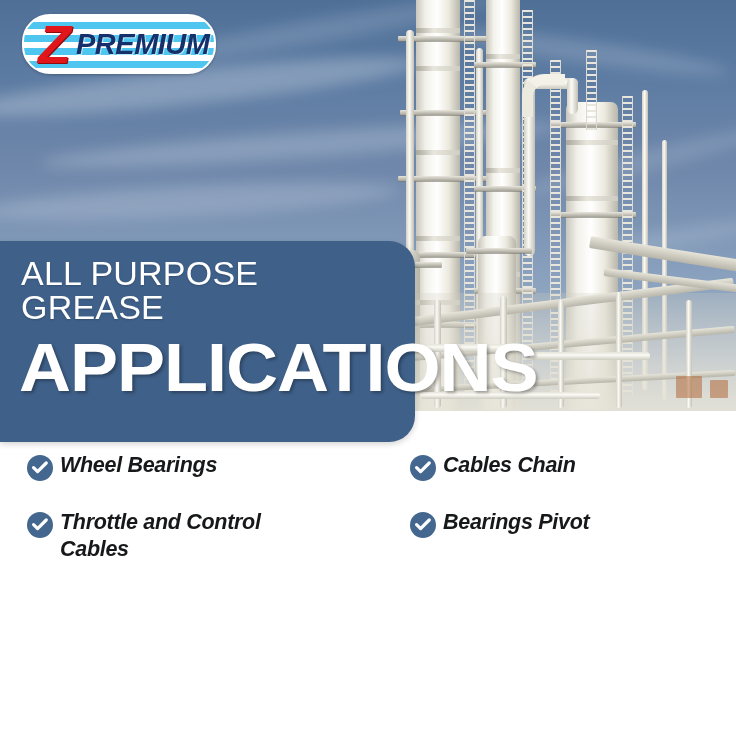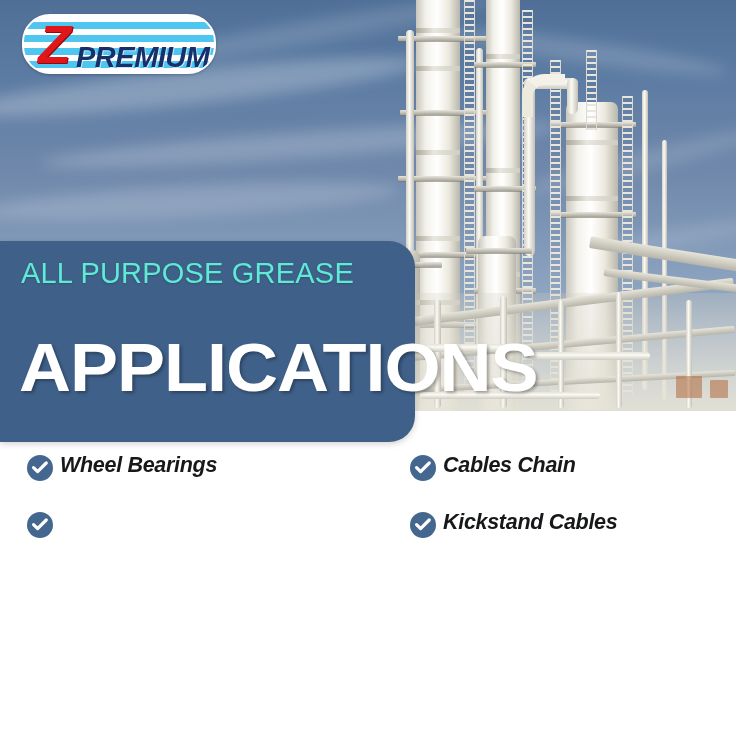--- a/index.html
+++ b/index.html
@@ -53,35 +53,35 @@
     box-shadow:0 1px 3px rgba(0,0,0,.25);
     overflow:hidden;
   }
   .logo-inner{position:absolute;inset:0;}
   .logo-z{
     position:absolute;left:14px;top:1px;font-size:54px;font-weight:bold;font-style:italic;
     color:#e0161b;line-height:54px;letter-spacing:-2px;
     text-shadow:1px 1px 0 #8e0a0d;
   }
   .logo-word{
-    position:absolute;left:52px;top:26px;font-size:29px;font-weight:bold;font-style:italic;
+    position:absolute;left:52px;top:13px;font-size:29px;font-weight:bold;font-style:italic;
     color:#16306b;letter-spacing:-.5px;line-height:30px;
     text-shadow:1px 1px 0 rgba(255,255,255,.6);
   }
 
   
   .banner{
     position:absolute;left:0;top:241px;width:415px;height:201px;
     background:#3f6089;
     border-radius:0 26px 26px 0;
     box-shadow:0 2px 6px rgba(0,0,0,.18);
   }
   .headline{
     position:absolute;left:21px;top:15px;width:380px;
-    color:#5eead4;font-size:29px;line-height:34px;font-weight:400;
+    color:#ffffff;font-size:34px;line-height:34px;font-weight:400;
     letter-spacing:.2px;text-shadow:0 1px 2px rgba(0,0,0,.18);
   }
   .headline span{display:block;}
   .bigword{
     position:absolute;left:19px;top:92px;
     color:#ffffff;
     font-family:"Liberation Sans Narrow","Liberation Sans",sans-serif;
     font-size:68px;line-height:68px;font-weight:bold;
     transform:scaleX(1.06);transform-origin:left center;
     letter-spacing:-1px;
@@ -210,36 +210,37 @@
             </svg>
         </span>
         <span class="item-label">Wheel Bearings</span>
       </div>
       <div class="item">
         <span class="chk">
           <svg width="16" height="14" viewBox="0 0 16 14">
               <path d="M1.6 6.6 L5.6 10.6 L14.2 2" stroke="#ffffff" stroke-width="3.2" fill="none" stroke-linecap="round" stroke-linejoin="round"></path>
             </svg>
         </span>
+        <span class="item-label" style="max-width:272px;">Throttle and Control Cables</span>
       </div>
     </div>
 
     <div class="col col-right">
       <div class="item">
         <span class="chk">
           <svg width="16" height="14" viewBox="0 0 16 14">
               <path d="M1.6 6.6 L5.6 10.6 L14.2 2" stroke="#ffffff" stroke-width="3.2" fill="none" stroke-linecap="round" stroke-linejoin="round"></path>
             </svg>
         </span>
         <span class="item-label">Cables Chain</span>
       </div>
       <div class="item">
         <span class="chk">
           <svg width="16" height="14" viewBox="0 0 16 14">
               <path d="M1.6 6.6 L5.6 10.6 L14.2 2" stroke="#ffffff" stroke-width="3.2" fill="none" stroke-linecap="round" stroke-linejoin="round"></path>
             </svg>
         </span>
-        <span class="item-label">Kickstand Cables</span>
+        <span class="item-label">Bearings Pivot</span>
       </div>
     </div>
 
   </div>
 </div>
 
 </body></html>

